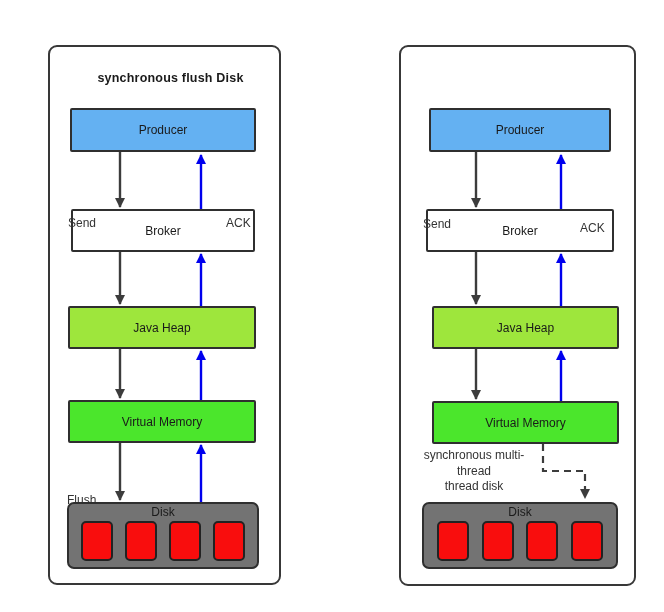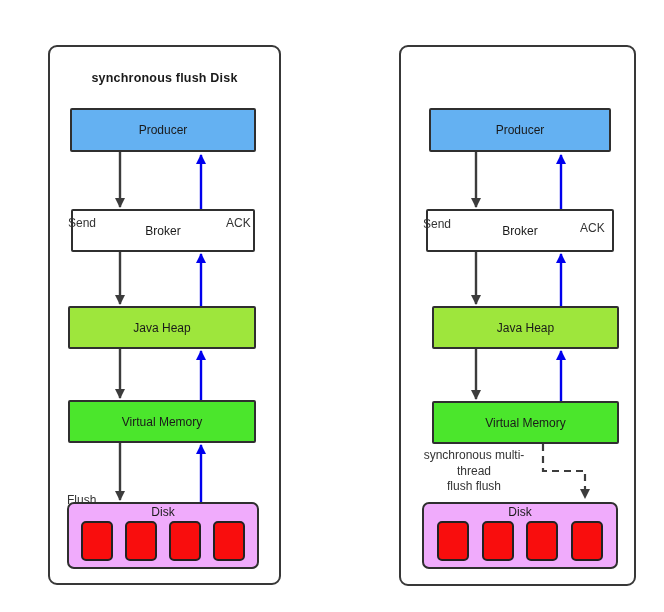--- a/index.html
+++ b/index.html
@@ -8,34 +8,34 @@
     font-family:"Liberation Sans", sans-serif;color:#111;overflow:hidden;
   }
   .panel{
     position:absolute;background:#ffffff;
     border:2px solid #383838;border-radius:9px;
   }
   #panel-sync{left:48px;top:45px;width:229px;height:536px;}
   #panel-async{left:399px;top:45px;width:233px;height:537px;}
   .panel-title{
     position:absolute;top:24px;left:0;width:100%;text-align:center;
-    font-size:12.5px;font-weight:700;color:#1a1a1a;letter-spacing:.2px;
+    font-size:12.5px;font-weight:700;color:#1a1a1a;letter-spacing:.2px;padding-left:6px;
   }
   .node{
     position:absolute;border:2px solid #2f2f2f;border-radius:2px;
     display:flex;align-items:center;justify-content:center;
     font-size:12px;color:#1a1a1a;box-sizing:border-box;background:#fff;
   }
   .arrows{position:absolute;left:0;top:0;pointer-events:none;}
   .edge-label{position:absolute;font-size:12px;color:#333;white-space:nowrap;margin-top:44px;}
   .note{
     position:absolute;font-size:12px;color:#333;text-align:center;line-height:15.5px;
   }
   .disk{
-    position:absolute;border:2px solid #2f2f2f;border-radius:7px;background:#f0abfc;
+    position:absolute;border:2px solid #2f2f2f;border-radius:7px;background:#737373;
     box-sizing:border-box;display:flex;flex-direction:column;
   }
   .disk-title{
     flex:0 0 auto;text-align:center;font-size:12px;color:#1a1a1a;line-height:17px;
   }
   .disk-cells{
     flex:1 1 auto;display:flex;justify-content:space-evenly;align-items:flex-start;
   }
   .disk-cell{
     width:32px;height:40px;border:2px solid #222;border-radius:5px;box-sizing:border-box;
@@ -106,21 +106,21 @@
   <div class="node" style="left: 25px; top: 162px; width: 188px; height: 43px; background: rgb(255, 255, 255);">Broker</div>
   <div class="node" style="left: 31px; top: 259px; width: 187px; height: 43px; background: rgb(158, 230, 60);">Java Heap</div>
   <div class="node" style="left: 31px; top: 354px; width: 187px; height: 43px; background: rgb(75, 230, 44);">Virtual Memory</div>
 
   <div class="edge-label" style="left:22px;top:126px;">Send</div>
   <div class="edge-label" style="left:179px;top:130px;">ACK</div>
 
   <div class="note" style="left:4px;top:401px;width:138px;">
     <div>synchronous multi-</div>
     <div>thread</div>
-    <div>flush flush</div>
+    <div>thread disk</div>
   </div>
 
   <div class="disk" style="left:21px;top:455px;width:196px;height:67px;">
     <div class="disk-title">Disk</div>
     <div class="disk-cells">
         <div class="disk-cell" style="background: rgb(249, 13, 13);"></div>
         <div class="disk-cell" style="background: rgb(249, 13, 13);"></div>
         <div class="disk-cell" style="background: rgb(249, 13, 13);"></div>
         <div class="disk-cell" style="background: rgb(249, 13, 13);"></div>
       </div>

